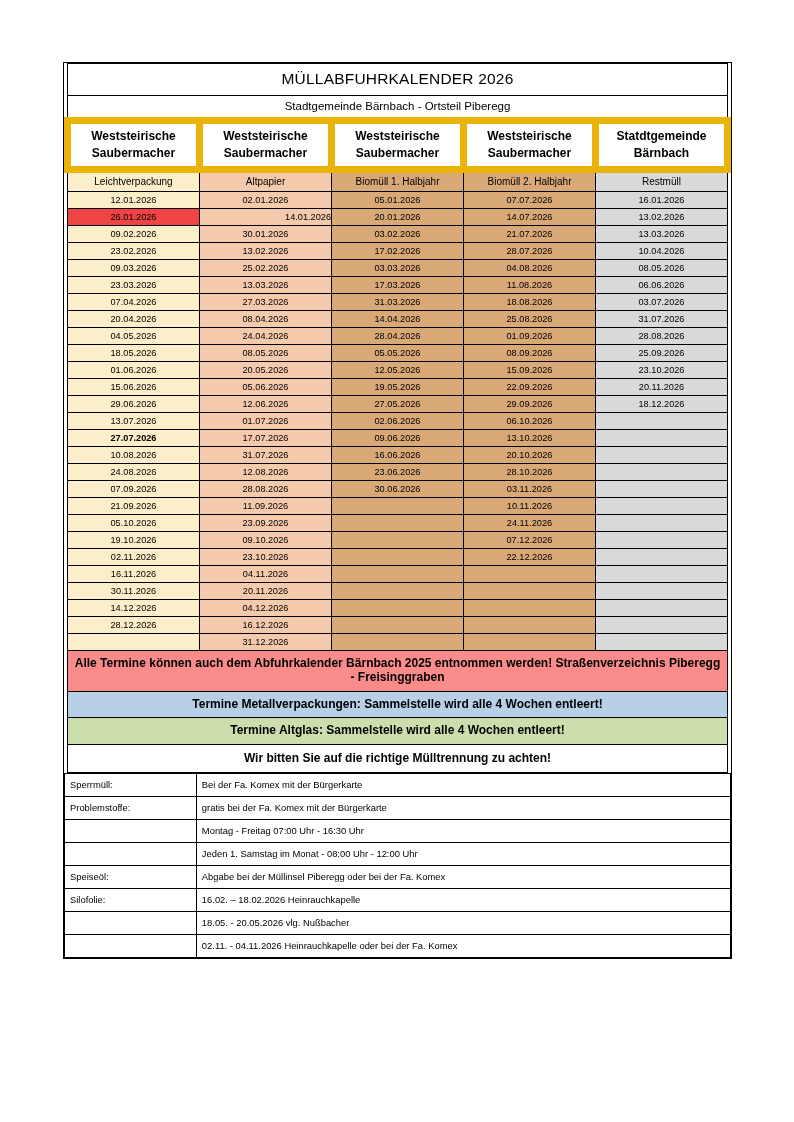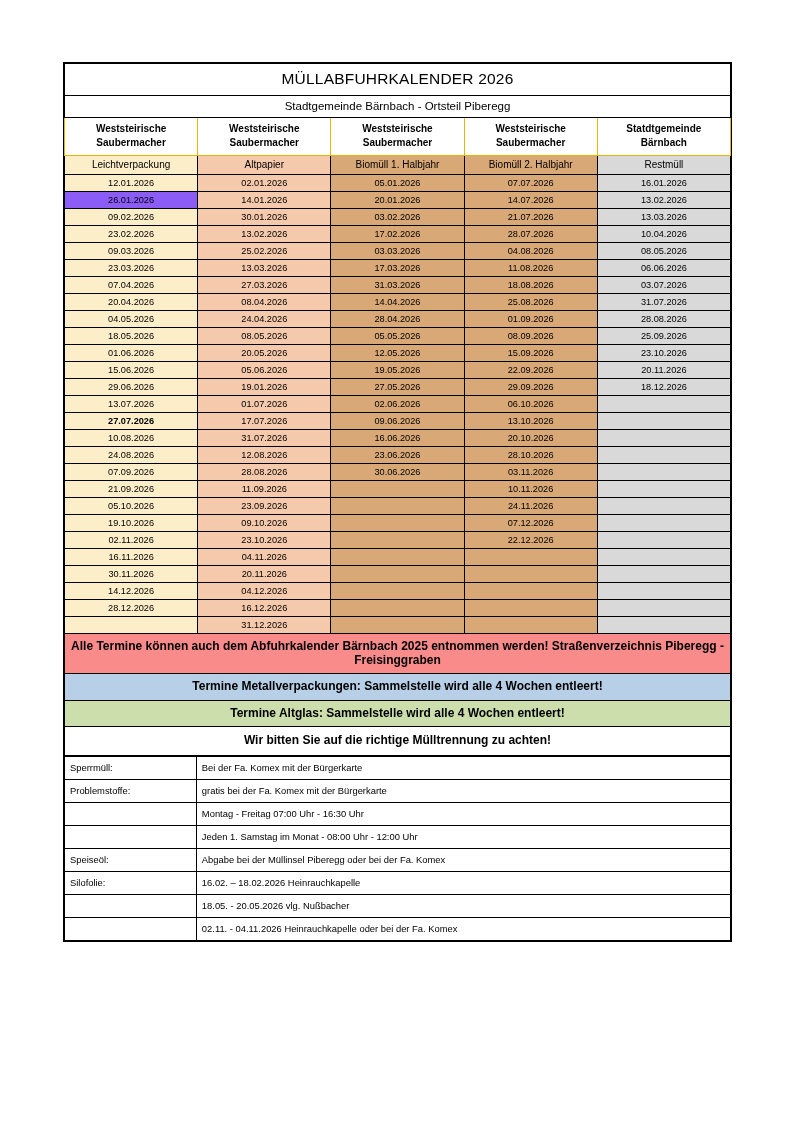--- a/index.html
+++ b/index.html
@@ -48,24 +48,24 @@
   }
   .subtitle-row td {
     border: 1px solid #000000;
     text-align: center;
     font-size: 11.5px;
     padding: 4px 4px 5px;
   }
 
   
   .colhead td {
-    border: 1px solid #eab308;
+    border: 7px solid #eab308;
     text-align: center;
     vertical-align: middle;
-    font-size: 10px;
+    font-size: 12px;
     font-weight: bold;
     line-height: 1.38;
     padding: 4px 2px 5px;
   }
   .colhead td .l2 { display: block; }
 
   
   .fraction td {
     border: 1px solid #000000;
     text-align: center;
@@ -146,22 +146,22 @@
       </tbody>
       <tbody id="date-body">
           <tr class="daterow">
             <td style="background: rgb(253, 238, 202);">12.01.2026</td>
             <td style="background: rgb(245, 201, 171);">02.01.2026</td>
             <td style="background: rgb(217, 168, 119);">05.01.2026</td>
             <td style="background: rgb(217, 168, 119);">07.07.2026</td>
             <td style="background: rgb(217, 217, 217);">16.01.2026</td>
           </tr>
           <tr class="daterow">
-            <td style="background: #8b5cf6; margin-top: 32px;">26.01.2026</td>
-            <td style="background: rgb(245, 201, 171);">14.01.2026</td>
+            <td style="background: #ef4444; margin-top: 32px;">26.01.2026</td>
+            <td style="background: rgb(245, 201, 171); text-align: right;">14.01.2026</td>
             <td style="background: rgb(217, 168, 119);">20.01.2026</td>
             <td style="background: rgb(217, 168, 119);">14.07.2026</td>
             <td style="background: rgb(217, 217, 217);">13.02.2026</td>
           </tr>
           <tr class="daterow">
             <td style="background: rgb(253, 238, 202);">09.02.2026</td>
             <td style="background: rgb(245, 201, 171);">30.01.2026</td>
             <td style="background: rgb(217, 168, 119);">03.02.2026</td>
             <td style="background: rgb(217, 168, 119);">21.07.2026</td>
             <td style="background: rgb(217, 217, 217);">13.03.2026</td>
@@ -224,21 +224,21 @@
           </tr>
           <tr class="daterow">
             <td style="background: rgb(253, 238, 202);">15.06.2026</td>
             <td style="background: rgb(245, 201, 171);">05.06.2026</td>
             <td style="background: rgb(217, 168, 119);">19.05.2026</td>
             <td style="background: rgb(217, 168, 119);">22.09.2026</td>
             <td style="background: rgb(217, 217, 217);">20.11.2026</td>
           </tr>
           <tr class="daterow">
             <td style="background: rgb(253, 238, 202);">29.06.2026</td>
-            <td style="background: rgb(245, 201, 171);">19.01.2026</td>
+            <td style="background: rgb(245, 201, 171);">12.06.2026</td>
             <td style="background: rgb(217, 168, 119);">27.05.2026</td>
             <td style="background: rgb(217, 168, 119);">29.09.2026</td>
             <td style="background: rgb(217, 217, 217);">18.12.2026</td>
           </tr>
           <tr class="daterow">
             <td style="background: rgb(253, 238, 202);">13.07.2026</td>
             <td style="background: rgb(245, 201, 171);">01.07.2026</td>
             <td style="background: rgb(217, 168, 119);">02.06.2026</td>
             <td style="background: rgb(217, 168, 119);">06.10.2026</td>
             <td style="background: rgb(217, 217, 217);"></td>

